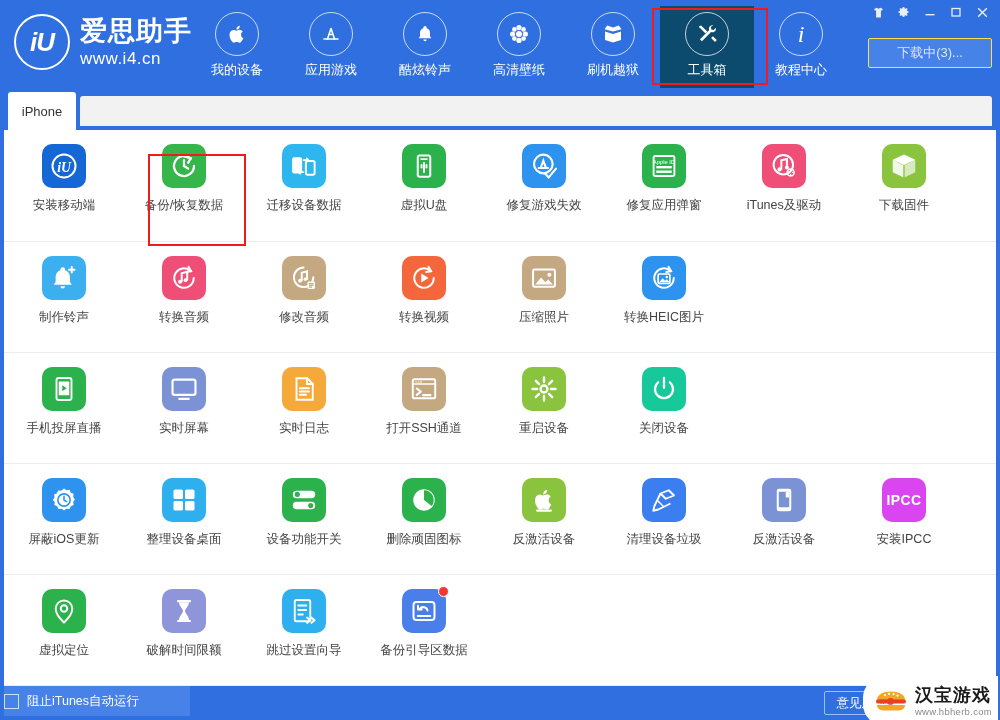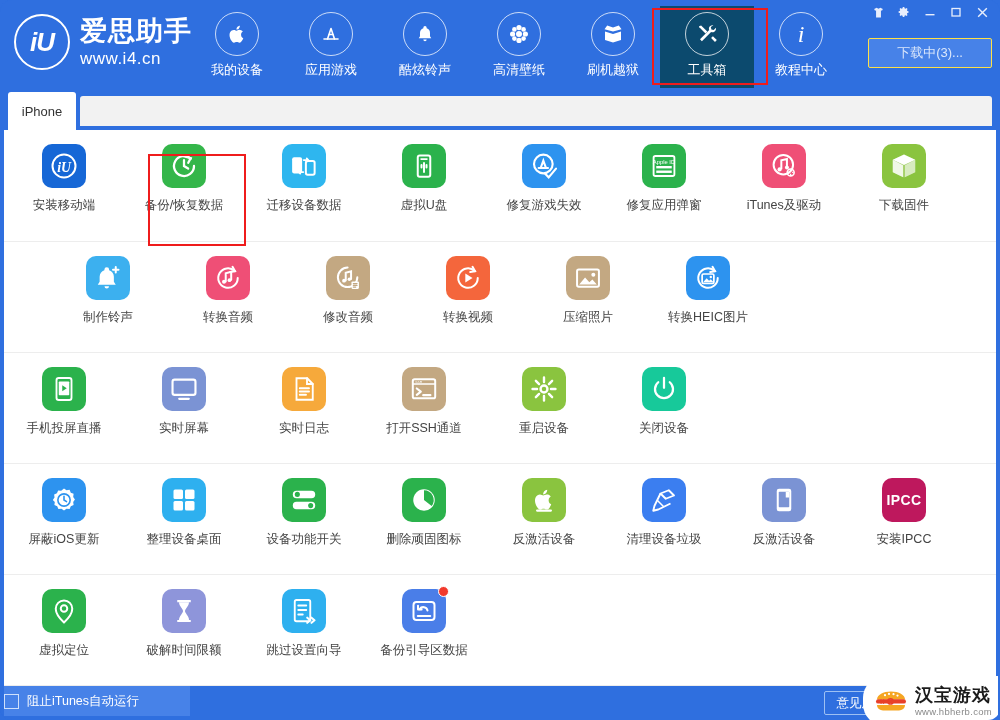--- a/index.html
+++ b/index.html
@@ -2,21 +2,21 @@
 <html><head>
 <meta charset="utf-8">
 <style>
   html,body{margin:0;padding:0;}
   body{
     width:1000px;height:720px;overflow:hidden;
     font-family:"Liberation Sans","DejaVu Sans",sans-serif;
     background:#2f6fdf;
     -webkit-font-smoothing:antialiased;
   }
-  .app{position:relative;width:1000px;height:720px;background:#2f6fdf;overflow:hidden;border-radius:12px;}
+  .app{position:relative;width:1000px;height:720px;background:#2f6fdf;overflow:hidden;}
 
   
   .topbar{position:absolute;left:0;top:0;width:1000px;height:88px;background:#2f6fdf;}
   .brand{position:absolute;left:14px;top:14px;display:flex;align-items:center;gap:10px;}
   .brand-ring{
     width:52px;height:52px;border-radius:50%;border:2.5px solid #ffffff;
     display:flex;align-items:center;justify-content:center;color:#fff;
     font-size:26px;font-weight:bold;font-style:italic;letter-spacing:-1px;
   }
   .brand-txt{display:flex;flex-direction:column;justify-content:center;line-height:1;}
@@ -336,21 +336,21 @@
                 <path d="M12 2.8 21 7l-9 4.2L3 7z"></path>
                 <path d="M3 7v10l8.3 3.9v-9.6z" opacity=".85"></path>
                 <path d="M21 7v10l-8.3 3.9v-9.6z" opacity=".6"></path>
               </svg>
         </div>
           </div>
         <div class="lbl">下载固件</div>
       </div>
     </div>
 
-    <div class="grid-row" style="height:111px;padding-left:44px;">
+    <div class="grid-row" style="height:111px;">
       <div class="cell">
         <div class="tilewrap">
             <div class="tile" style="background:#3cb0ef;">
           <svg width="30" height="30" viewBox="0 0 24 24" fill="#fff">
                 <path d="M11 3.4a1.9 1.9 0 0 0-1.9 1.9v.5A5.8 5.8 0 0 0 5.3 11v4l-1.5 2.3h14.4L16.7 15v-4a5.8 5.8 0 0 0-3.8-5.2v-.5A1.9 1.9 0 0 0 11 3.4z"></path>
                 <path d="M9.2 18.5a1.8 1.8 0 0 0 3.6 0z"></path>
                 <path d="M18.2 3.2v4.4M16 5.4h4.4" stroke="#fff" stroke-width="1.6" stroke-linecap="round"></path>
               </svg>
         </div>
           </div>
@@ -579,21 +579,21 @@
                 <rect x="6.2" y="3" width="11.6" height="18" rx="1.8" fill="#fff"></rect>
                 <rect x="7.8" y="5.4" width="8.4" height="12.4" rx=".6" fill="#7b93d4"></rect>
                 <rect x="13.4" y="5.4" width="2.8" height="4.6" fill="#fff"></rect>
               </svg>
         </div>
           </div>
         <div class="lbl">反激活设备</div>
       </div>
       <div class="cell">
         <div class="tilewrap">
-            <div class="tile" style="background:#be185d;">
+            <div class="tile" style="background:#d946ef;">
           <span style="color:#fff;font-size:14px;font-weight:bold;letter-spacing:.4px;">IPCC</span>
         </div>
           </div>
         <div class="lbl">安装IPCC</div>
       </div>
     </div>
 
     <div class="grid-row" style="height:111px;">
       <div class="cell">
         <div class="tilewrap">

